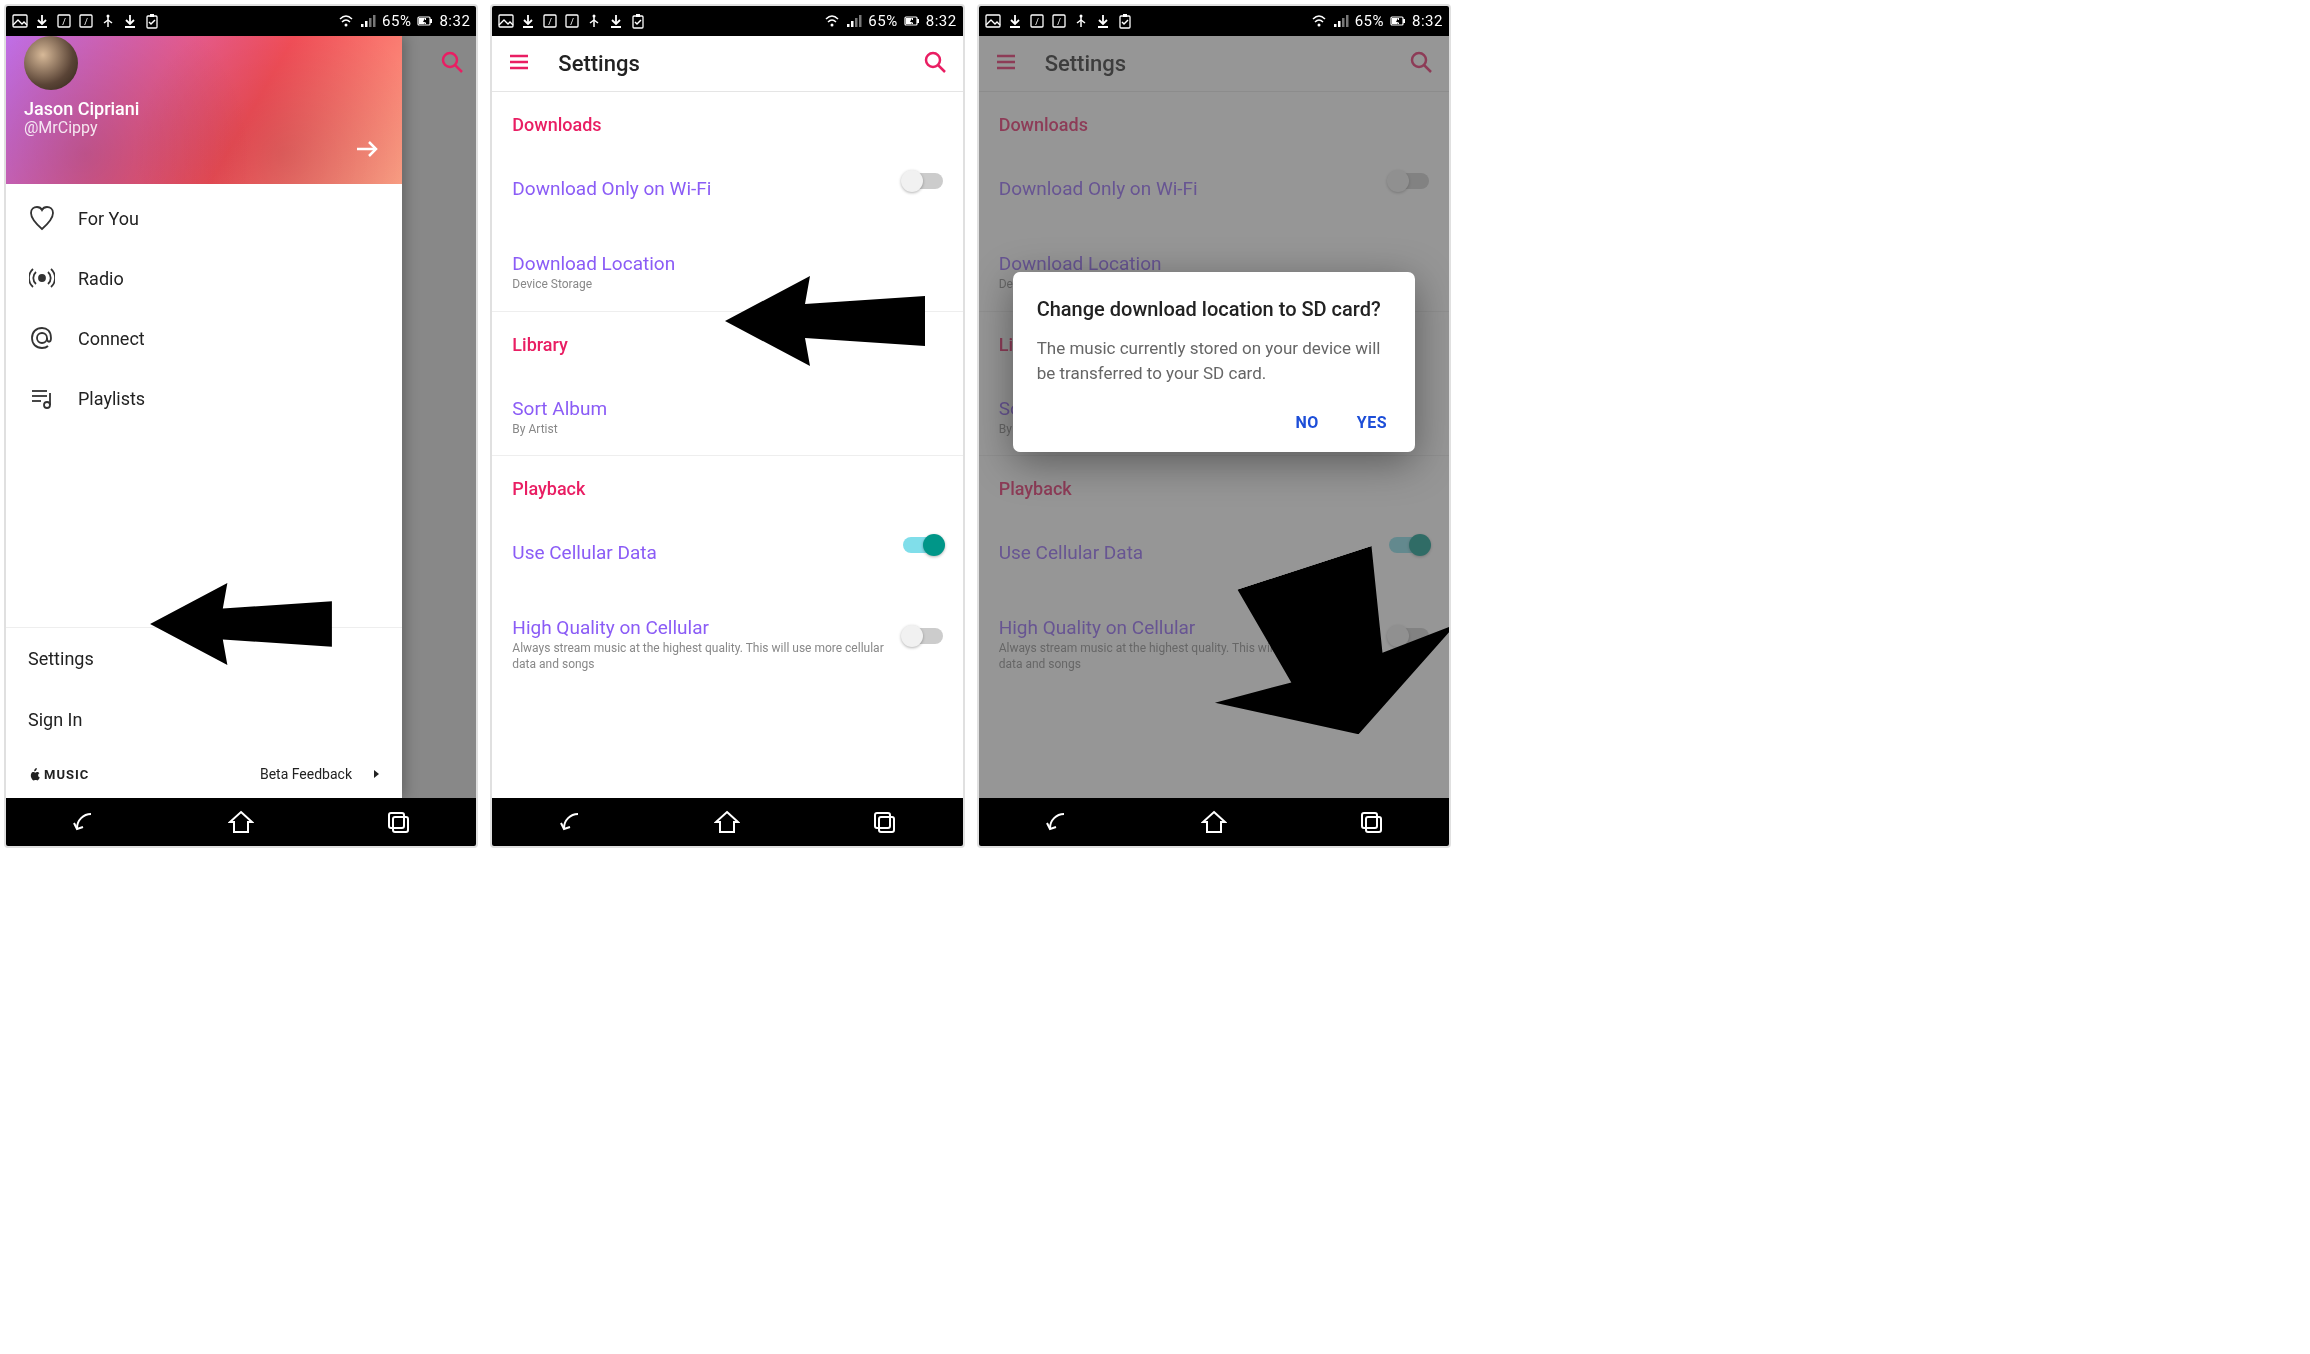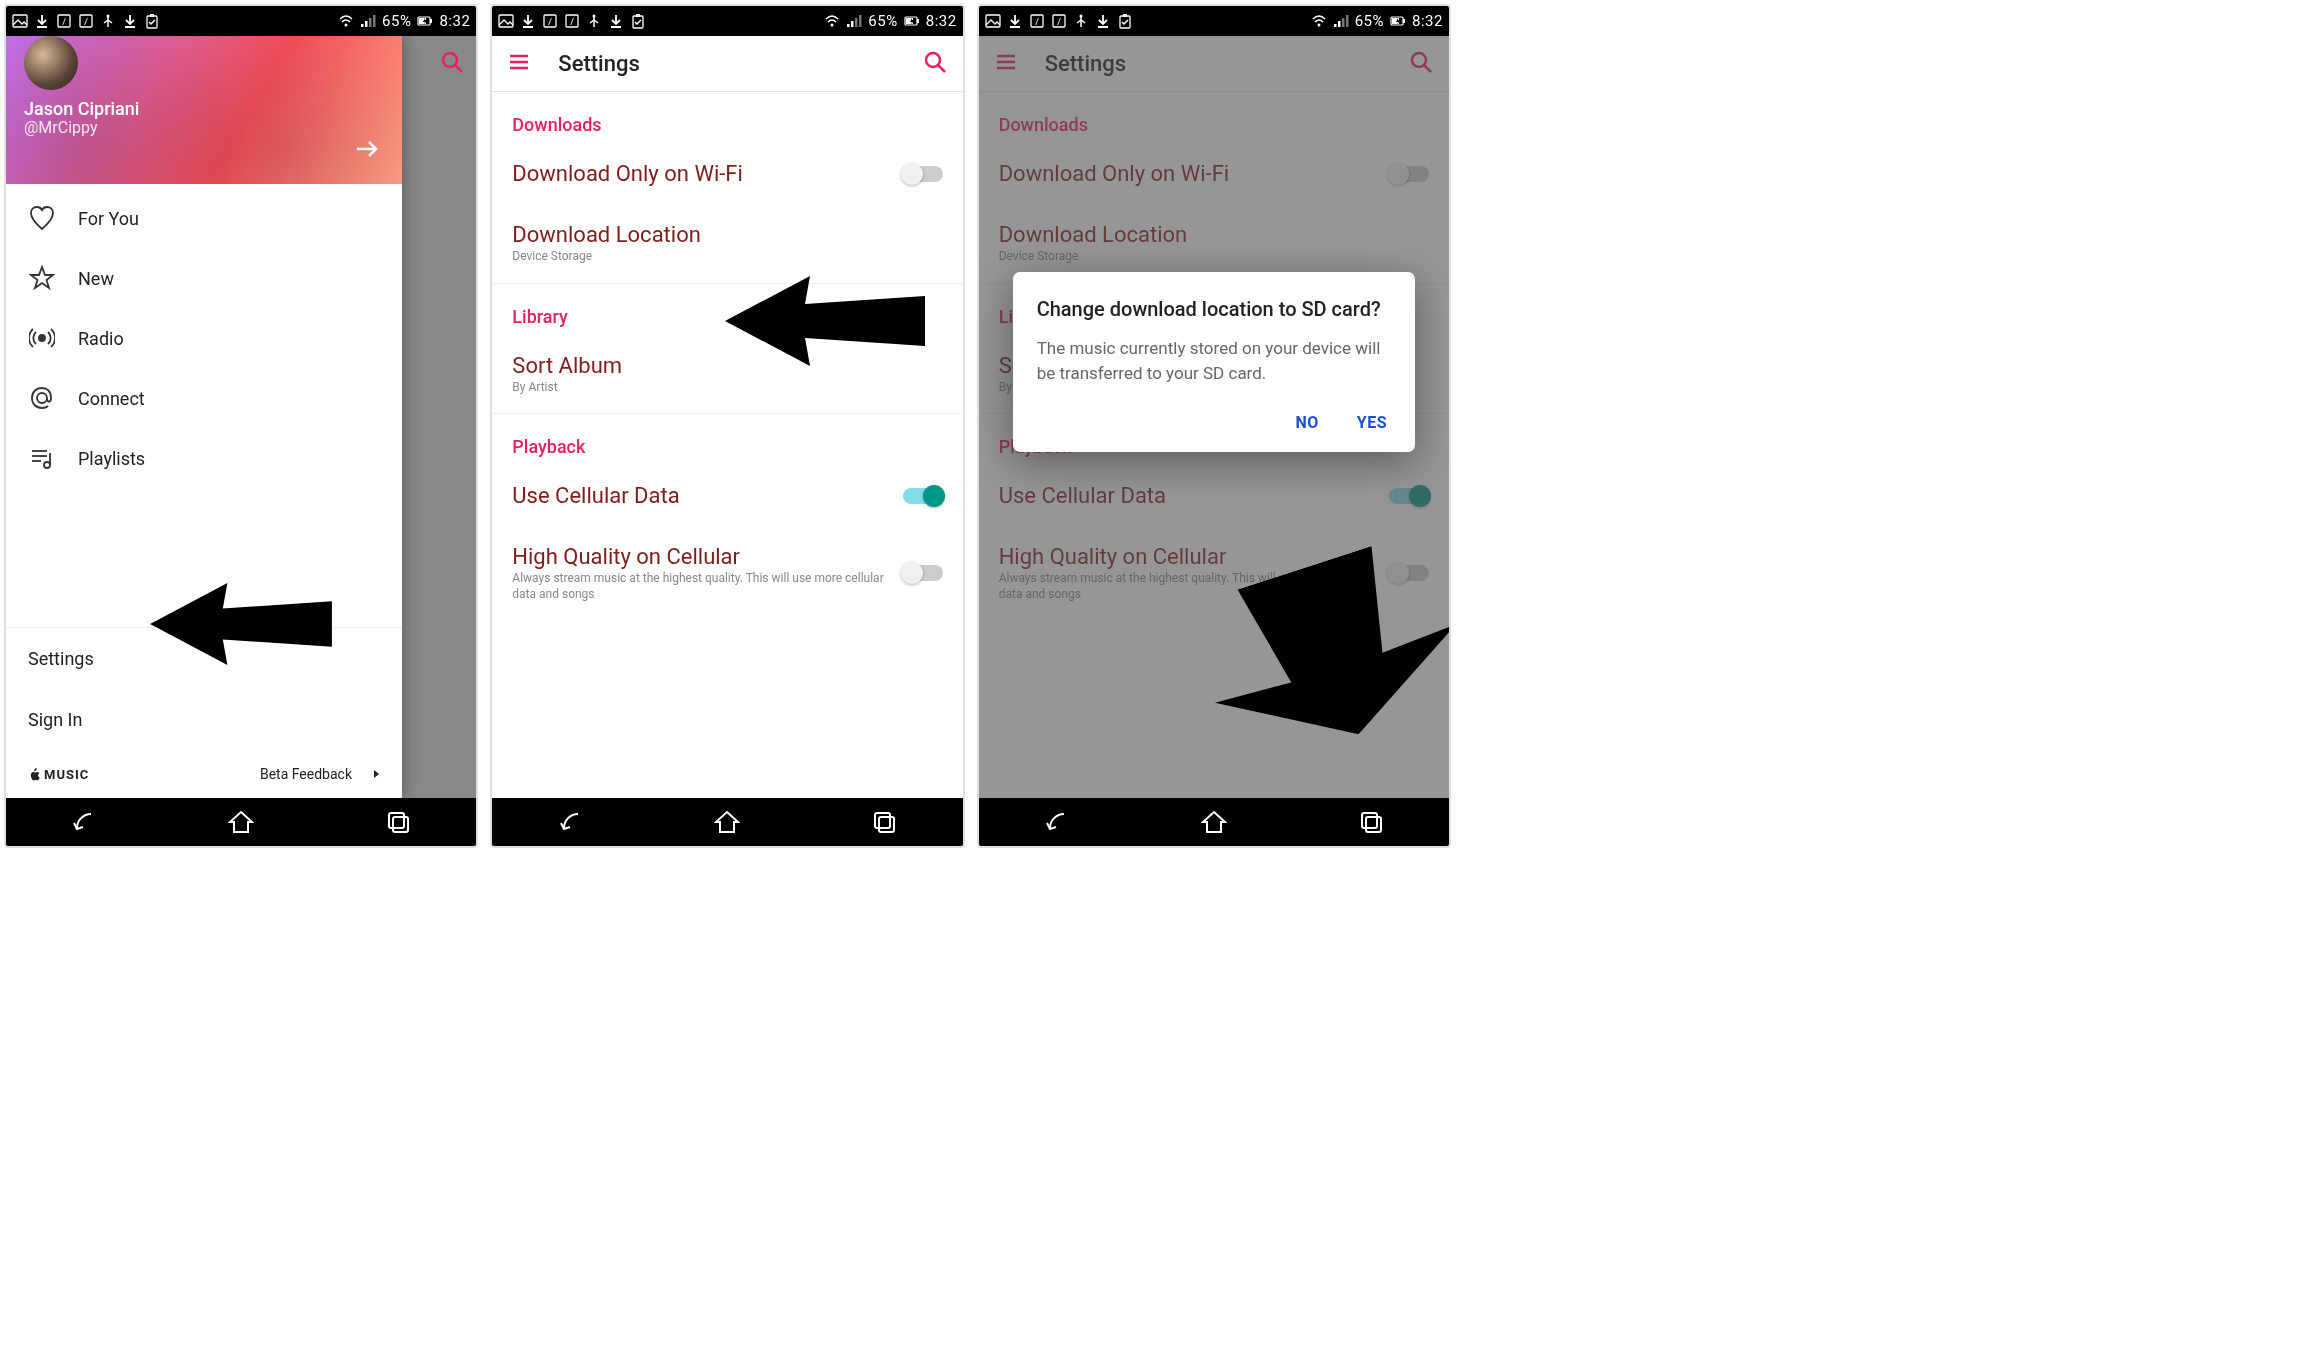--- a/index.html
+++ b/index.html
@@ -72,21 +72,21 @@
     font-weight: 500;
     padding: 22px 20px 8px;
   }
   .setting-row {
     padding: 18px 20px;
     display: flex;
     align-items: center;
     position: relative;
   }
   .setting-row .texts { flex: 1; padding-right: 12px; }
-  .setting-row .title { font-size: 22px; color: #7f1d1d; }
+  .setting-row .title { font-size: 19px; color: #8b5cf6; margin-top: 16px; }
   .setting-row .sub { font-size: 12px; color: #888; margin-top: 2px; line-height: 1.3; }
   .divider { height: 1px; background: #eee; margin: 0 0; }
   .toggle {
     width: 40px; height: 16px; border-radius: 10px;
     position: relative;
   }
   .toggle.off { background: #ccc; }
   .toggle.off::after {
     content: ""; position: absolute; width: 22px; height: 22px; border-radius: 50%;
     background: #f1f1f1; left: -2px; top: -3px; box-shadow: 0 1px 3px rgba(0,0,0,.3);
@@ -389,28 +389,20 @@
             </svg></span>
       </div>
       <div class="drawer-items">
         <div class="drawer-item">
           <span class="ico">
               <svg viewBox="0 0 26 26">
                 <use href="#i-heart"></use>
               </svg>
             </span>
           <span class="label">For You</span>
-        </div>
-        <div class="drawer-item">
-          <span class="ico">
-              <svg viewBox="0 0 26 26">
-                <use href="#i-star"></use>
-              </svg>
-            </span>
-          <span class="label">New</span>
         </div>
         <div class="drawer-item">
           <span class="ico">
               <svg viewBox="0 0 26 26">
                 <use href="#i-radio"></use>
               </svg>
             </span>
           <span class="label">Radio</span>
         </div>
         <div class="drawer-item">

